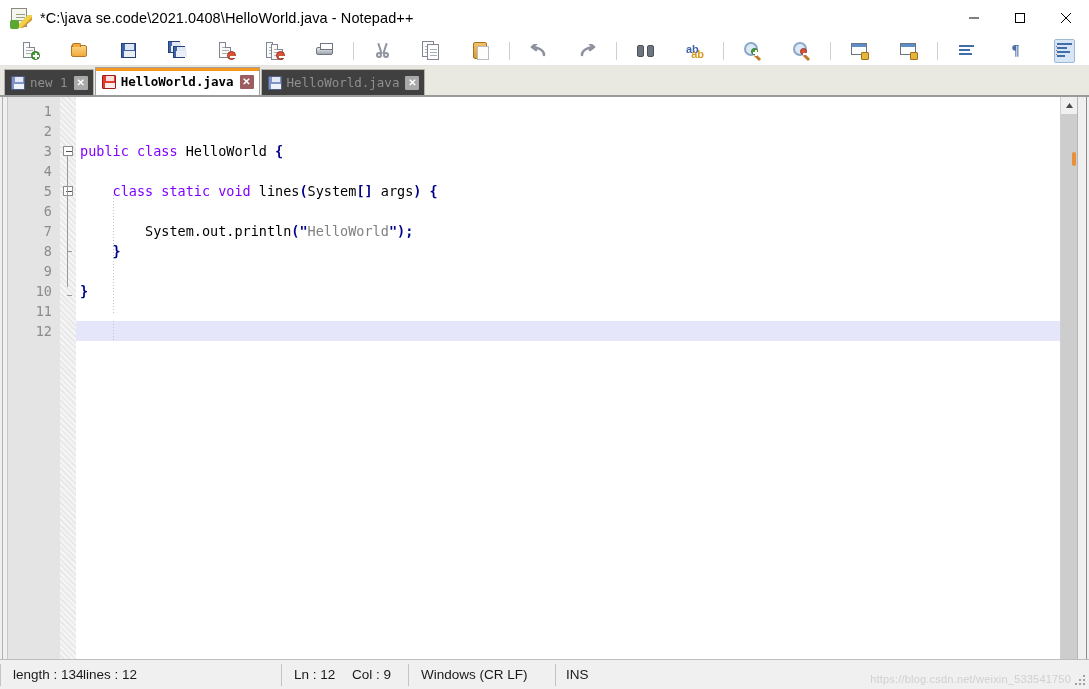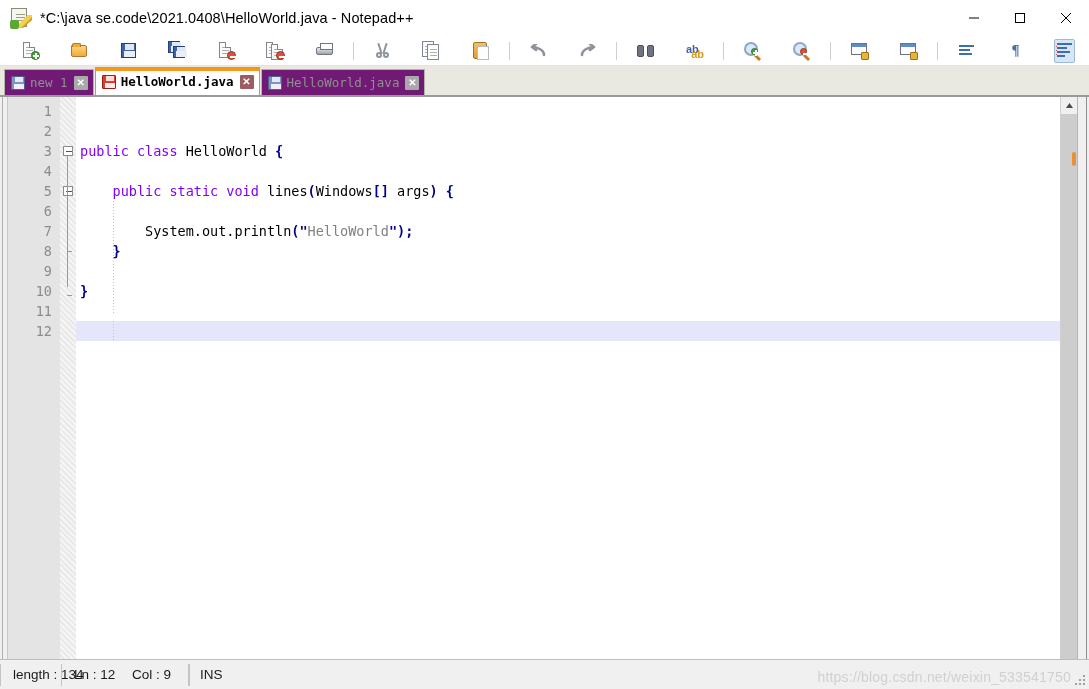--- a/index.html
+++ b/index.html
@@ -204,21 +204,21 @@
     display: flex;
     align-items: flex-end;
     flex: none;
     padding-left: 4px;
     border-bottom: 1px solid #9a9a9a;
   }
   .tab {
     height: 26px;
     display: flex; align-items: center;
     padding: 0 5px 0 6px;
-    background: #701a75;
+    background: #404040;
     border: 1px solid #b4b4ac;
     border-bottom: none;
     margin-right: 1px;
     position: relative;
     font-family: "DejaVu Sans Mono", monospace;
     font-size: 12.5px;
     color: #8f8f8f;
     white-space: nowrap;
   }
   .tab.active {
@@ -375,21 +375,21 @@
   }
   .sb-sep { width: 1px; height: 22px; background: #c4c4c4; flex: none; }
   .sb-grip {
     position: absolute; right: 2px; bottom: 2px;
     width: 12px; height: 12px;
   }
   .sb-grip i { position: absolute; width: 2px; height: 2px; background: #a0a0a0; }
   .watermark {
     position: absolute;
     right: 18px; bottom: 4px;
-    font-size: 14px;
+    font-size: 11px;
     color: rgba(160,160,160,0.40);
     letter-spacing: 0.2px;
     pointer-events: none;
     white-space: nowrap;
     font-family: "Liberation Sans", sans-serif;
     margin-top: 25px;
   }
 </style>
 </head>
 <body>
@@ -714,21 +714,21 @@
         <div class="fold-row"></div>
         <div class="fold-line" style="top: 59px; height: 131px;"></div>
         <div class="fold-end" style="top: 198px;"></div>
         <div class="fold-tick" style="top: 154px;"></div>
       </div>
     <div class="code" id="code">
         <div class="code-line">&nbsp;</div>
         <div class="code-line">&nbsp;</div>
         <div class="code-line"><span class="kw">public class </span><span class="id">HelloWorld </span><span class="pn">{</span></div>
         <div class="code-line">&nbsp;</div>
-        <div class="code-line"><span class="id">    </span><span class="kw">public static void </span><span class="id">lines</span><span class="pn">(</span><span class="id">Windows</span><span class="pn">[]</span><span class="id"> args</span><span class="pn">)</span><span class="id"> </span><span class="pn">{</span></div>
+        <div class="code-line"><span class="id">    </span><span class="kw">class static void </span><span class="id">lines</span><span class="pn">(</span><span class="id">System</span><span class="pn">[]</span><span class="id"> args</span><span class="pn">)</span><span class="id"> </span><span class="pn">{</span></div>
         <div class="code-line">&nbsp;</div>
         <div class="code-line"><span class="id">        System.out.println</span><span class="pn">("</span><span class="str">HelloWorld</span><span class="pn">");</span></div>
         <div class="code-line"><span class="id">    </span><span class="pn">}</span></div>
         <div class="code-line">&nbsp;</div>
         <div class="code-line"><span class="pn">}</span></div>
         <div class="code-line">&nbsp;</div>
         <div class="code-line current">&nbsp;</div>
         <div class="indent-guide" style="left: 37px; top: 98px; height: 120px;"></div>
         <div class="indent-guide" style="left: 37px; top: 224px; height: 20px;"></div>
       </div>
@@ -740,24 +740,26 @@
       </div>
       <div class="vs-track"></div>
       <div class="vs-marker"></div>
     </div>
     <div class="right-edge"></div>
   </div>
 
   <div class="statusbar">
     <div class="sb-sep"></div>
     <div class="sb-cell" style="width:60px;padding-left:12px">length : 134</div>
+    <div class="sb-cell" style="width:220px;padding-left:22px">lines : 12</div>
     <div class="sb-sep"></div>
     <div class="sb-cell" style="width:64px;padding-left:12px">Ln : 12</div>
     <div class="sb-cell" style="width:62px">Col : 9</div>
     <div class="sb-sep"></div>
+    <div class="sb-cell" style="width:146px;padding-left:12px">Windows (CR LF)</div>
     <div class="sb-sep"></div>
     <div class="sb-cell" style="padding-left:10px">INS</div>
     <div class="sb-grip">
       <i style="left:8px;top:0"></i>
         <i style="left:4px;top:4px"></i>
         <i style="left:8px;top:4px"></i>
       <i style="left:0;top:8px"></i>
         <i style="left:4px;top:8px"></i>
         <i style="left:8px;top:8px"></i>
     </div>

